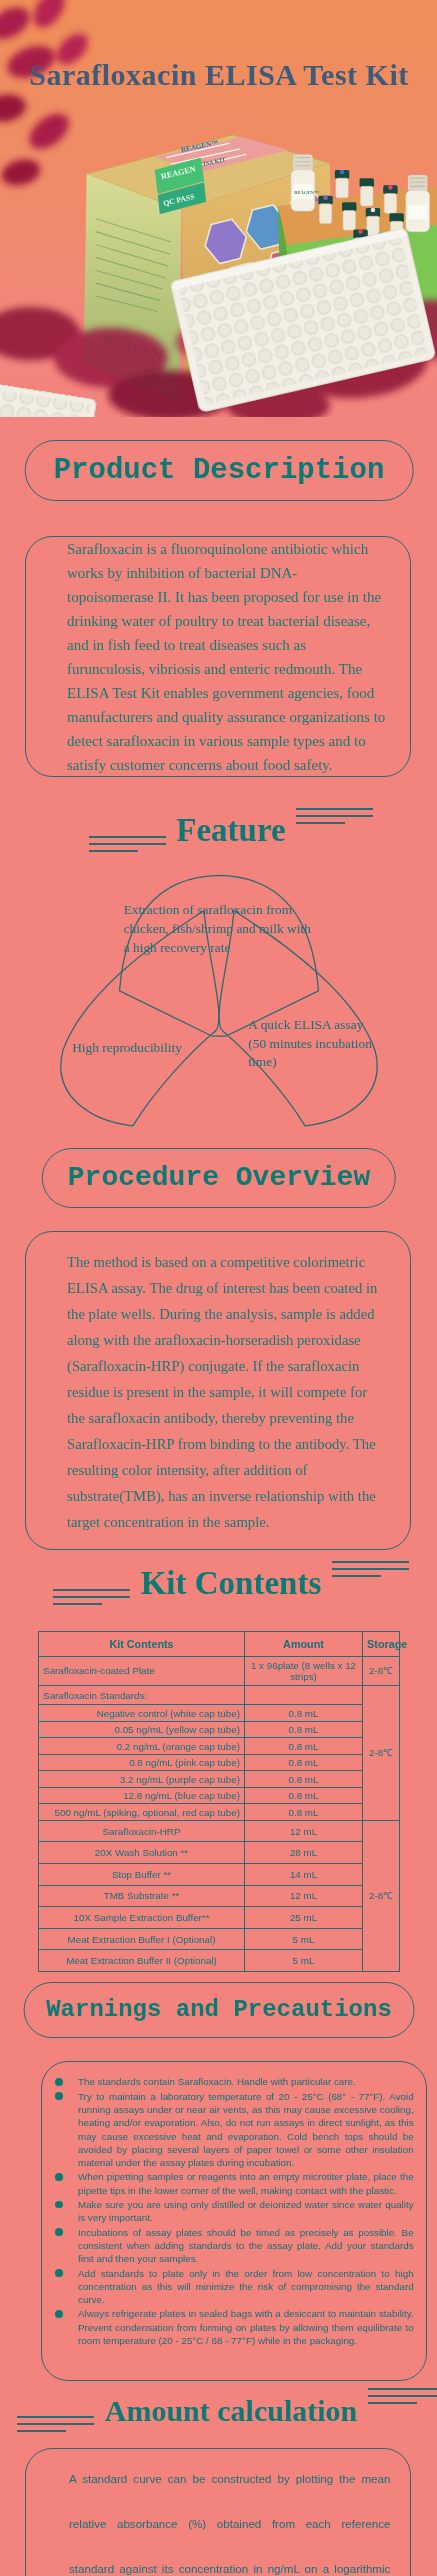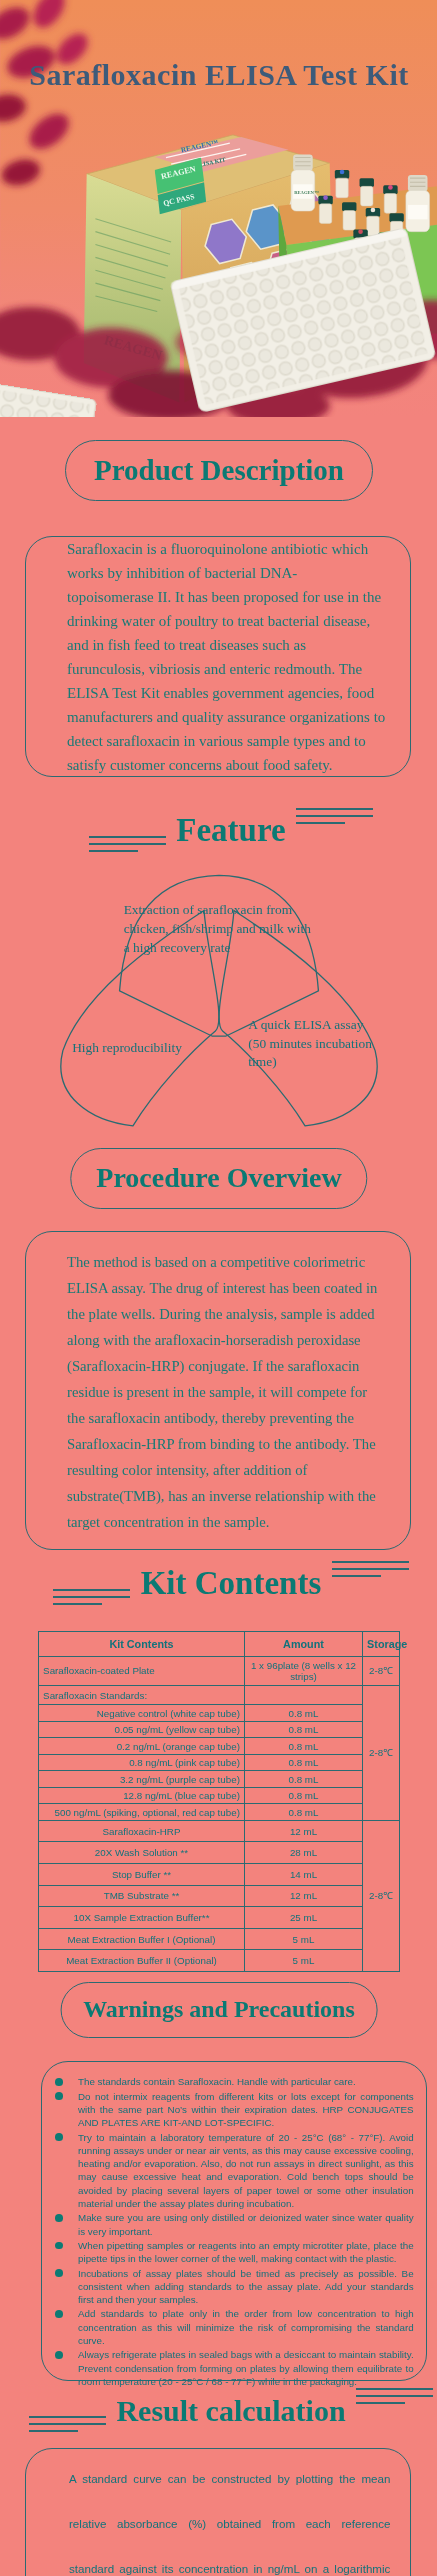--- a/index.html
+++ b/index.html
@@ -1,21 +1,21 @@
 <!DOCTYPE html>
 <html style="font-size:8.2px"><head>
 <meta charset="utf-8">
 <style>
   html,body{margin:0;padding:0;background:#f3837d;}
   #page{position:relative;width:438px;height:3104px;background:#f3837d;overflow:hidden;font-family:"Liberation Serif",serif;}
   
   #hero{position:absolute;top:0;left:0;width:438px;height:417px;}
   #hero-title{position:absolute;top:58px;left:0;width:438px;text-align:center;font-family:"Liberation Serif",serif;font-weight:bold;font-size:30px;color:#3d5b7a;letter-spacing:0.5px;}
   
-  .pill{position:absolute;left:50%;transform:translateX(-50%);border:1.8px solid #2b6a72;border-radius:46px;color:#0b7a74;font-family:Liberation Serif, serif;font-weight:bold;text-align:left;white-space:nowrap;background:transparent;}
+  .pill{position:absolute;left:50%;transform:translateX(-50%);border:1.8px solid #2b6a72;border-radius:46px;color:#0b7a74;font-family:Liberation Mono, monospace;font-weight:bold;text-align:left;white-space:nowrap;background:transparent;}
   .pill-pd{top:440px;font-size:29px;padding:13px 28px;}
   .pill-po{top:1148px;font-size:28px;padding:13.4px 25px;}
   .pill-wp{top:1982px;font-size:24px;padding:13.4px 21.6px;}
   
   .dhead{position:absolute;left:0;width:100%;display:flex;justify-content:center;align-items:center;gap:10.3px;color:#0b7a74;margin-left:12px;}
   .dhead .txt{font-family:"Liberation Serif",serif;font-weight:bold;font-size:33px;}
   .bars{display:flex;flex-direction:column;gap:4.6px;}
   .bars i{display:block;height:2.3px;background:#2b6a72;}
   .bars-l{align-items:flex-start;margin-top:27px;}
   .bars-r{align-items:flex-start;margin-bottom:29px;}
@@ -336,37 +336,36 @@
             <td class="ac">5 mL</td>
           </tr>
         </tbody>
     </table>
   </div>
 
   <div class="pill pill-wp">Warnings and Precautions</div>
   <div class="textbox warn-box">
     <ul class="warn" id="warn-list">
         <li>The standards contain Sarafloxacin. Handle with particular care.</li>
-        <li>Do not intermix reagents from different kits or lots except for components with the same part No’s within their expiration dates. HRP CONJUGATES AND PLATES ARE KIT-AND LOT-SPECIFIC.</li>
         <li>Try to maintain a laboratory temperature of 20 - 25°C (68° - 77°F). Avoid running assays under or near air vents, as this may cause excessive cooling, heating and/or evaporation. Also, do not run assays in direct sunlight, as this may cause excessive heat and evaporation. Cold bench tops should be avoided by placing several layers of paper towel or some other insulation material under the assay plates during incubation.</li>
+        <li>When pipetting samples or reagents into an empty microtiter plate, place the pipette tips in the lower corner of the well, making contact with the plastic.</li>
         <li>Make sure you are using only distilled or deionized water since water quality is very important.</li>
-        <li>When pipetting samples or reagents into an empty microtiter plate, place the pipette tips in the lower corner of the well, making contact with the plastic.</li>
         <li>Incubations of assay plates should be timed as precisely as possible. Be consistent when adding standards to the assay plate. Add your standards first and then your samples.</li>
         <li>Add standards to plate only in the order from low concentration to high concentration as this will minimize the risk of compromising the standard curve.</li>
         <li>Always refrigerate plates in sealed bags with a desiccant to maintain stability. Prevent condensation from forming on plates by allowing them equilibrate to room temperature (20 - 25°C / 68 - 77°F) while in the packaging.</li>
       </ul>
   </div>
 
   <div class="dhead dh-rc">
     <span class="bars bars-l">
         <i style="width:77px"></i>
         <i style="width:77px"></i>
         <i style="width:49px"></i>
       </span>
-    <span class="txt" style="font-size:30px">Result calculation</span>
+    <span class="txt" style="font-size:30px">Amount calculation</span>
     <span class="bars bars-r">
         <i style="width:77px"></i>
         <i style="width:77px"></i>
         <i style="width:49px"></i>
       </span>
   </div>
   <div class="textbox result-box">
     <div class="result-body">A standard curve can be constructed by plotting the mean relative absorbance (%) obtained from each reference standard against its concentration in ng/mL on a logarithmic curve.</div>
 
   </div>

